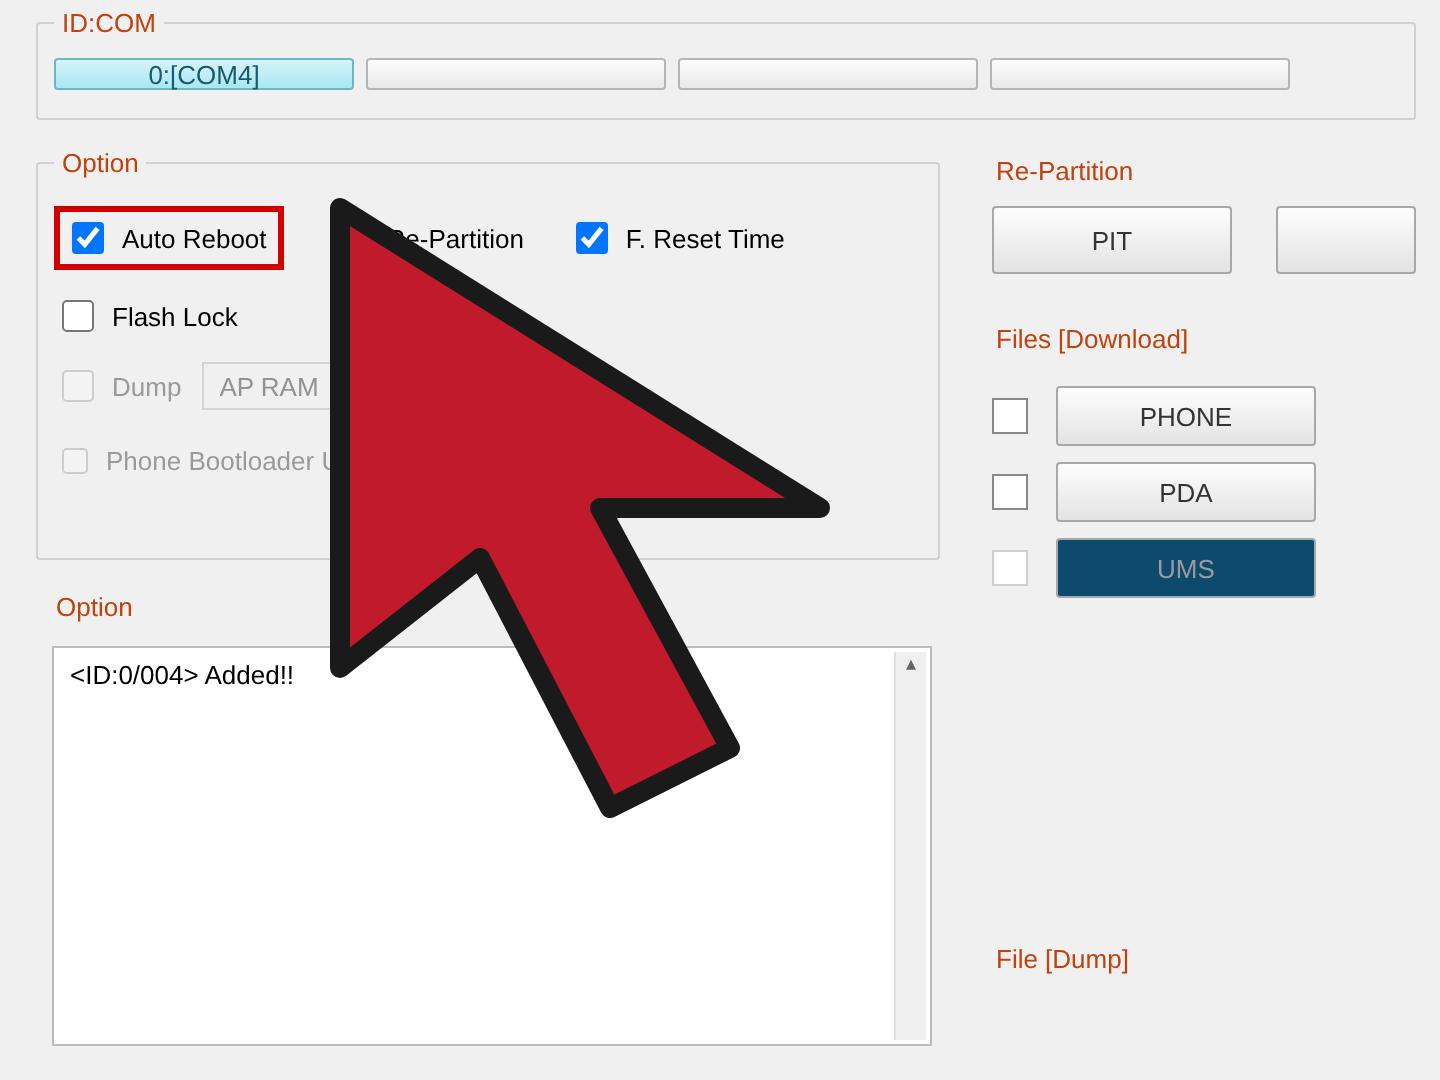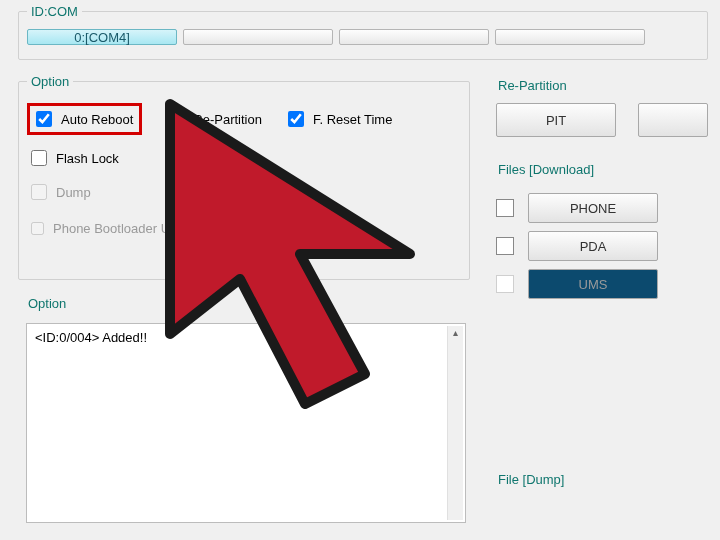--- a/index.html
+++ b/index.html
@@ -1,18 +1,18 @@
 <!DOCTYPE html>
 <html><head>
 <meta charset="utf-8">
 <style>
   * { box-sizing: border-box; font-family: "Segoe UI", Tahoma, sans-serif; font-size: 13px; }
   body { margin: 0; background: #f0f0f0; width: 720px; height: 540px; overflow: hidden; position: relative; }
   fieldset { border: 1px solid #d0d0d0; background: #f0f0f0; margin: 0; padding: 8px; border-radius: 2px; }
-  legend { padding: 0 4px; color: #0f766e; margin-top: 48px; }
+  legend { padding: 0 4px; color: #c2410c; margin-top: 48px; }
   .panel-idcom { position: absolute; left: 18px; top: 4px; width: 690px; height: 56px; }
   .com-row { display: flex; gap: 0; margin-top: 2px; }
   .com-slot { flex: 0 0 150px; height: 16px; border: 1px solid #b5b5b5; background: linear-gradient(#fdfdfd,#e8e8e8); border-radius: 2px; margin-right: 6px; display:flex; align-items:center; justify-content:center; color:#444; }
   .com-slot.active { background: linear-gradient(#d6f4fa,#a8e7f2); border-color:#6bb7c4; color:#1a5a6a; }
   .panel-option { position: absolute; left: 18px; top: 74px; width: 452px; height: 206px; }
   .opt-row { display:flex; align-items:center; gap: 22px; margin: 6px 0 12px 0; }
   .cb { display:flex; align-items:center; gap:6px; }
   .cb input[type=checkbox]{ width:16px; height:16px; }
   .hl { border: 3px solid #d30000; padding: 2px 6px 2px 2px; display:inline-flex; align-items:center; gap:6px; }
   .dump-row { display:flex; align-items:center; gap:10px; margin-top:8px; }
@@ -80,20 +80,23 @@
       <input type="checkbox" style="">
       <span>Flash Lock</span>
     </label>
   </div>
 
   <div class="dump-row">
     <label class="cb">
       <input type="checkbox" disabled="" style="">
       <span>Dump</span>
     </label>
+    <select class="disabled" disabled="">
+      <option>AP RAM</option>
+    </select>
   </div>
 
   <div class="pb-row">
     <input type="checkbox" disabled="" style="">
     <span>Phone Bootloader Update</span>
   </div>
 </fieldset>
 
 <fieldset class="panel-repartition">
   <legend>Re-Partition</legend>

